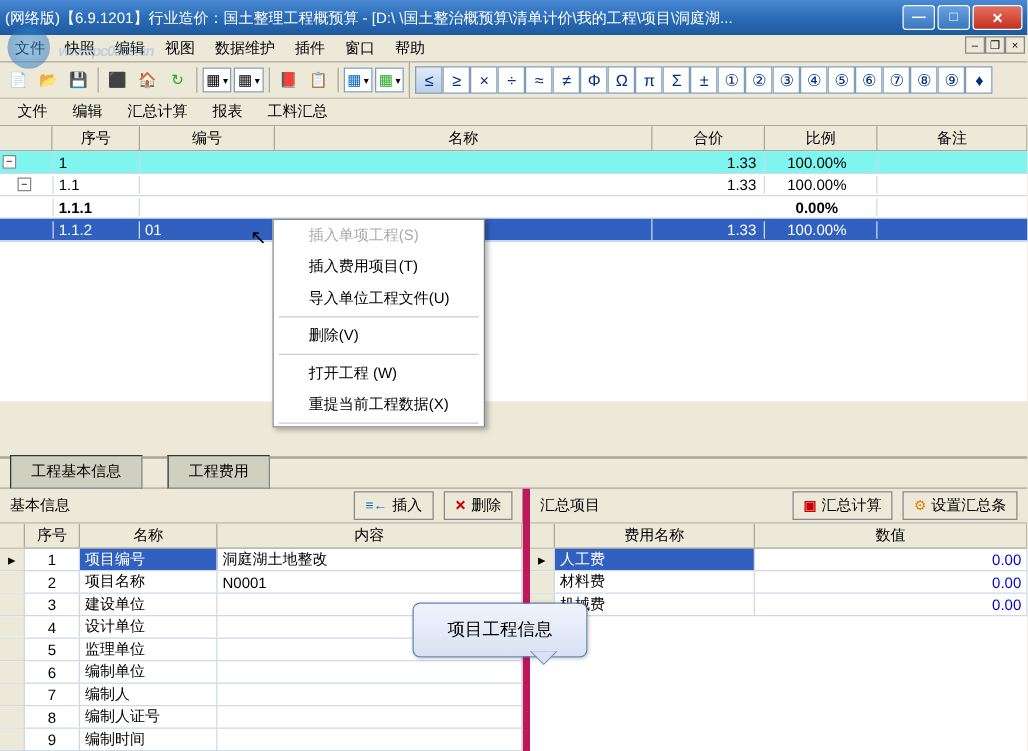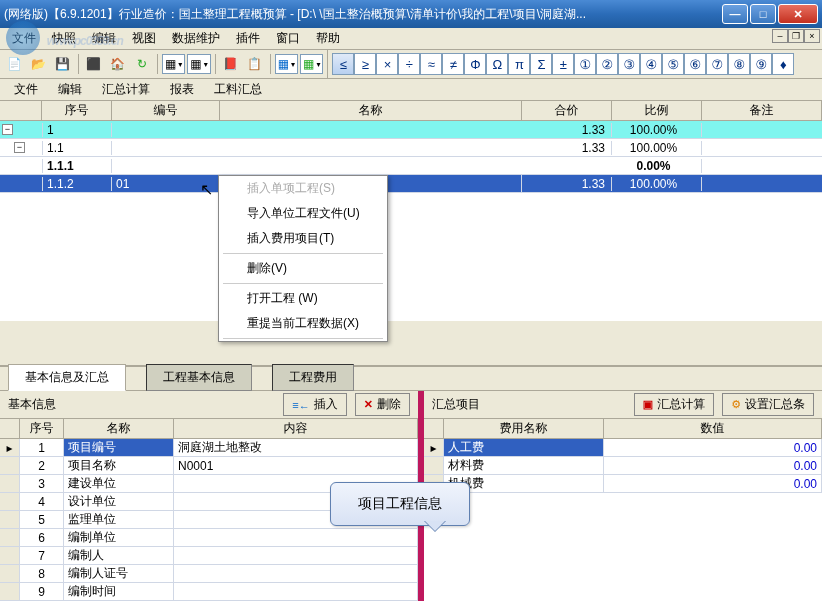--- a/index.html
+++ b/index.html
@@ -262,36 +262,35 @@
         <div class="gr-name">湖南农村耕地整改工程</div>
         <div class="gr-total">1.33</div>
         <div class="gr-ratio">100.00%</div>
         <div class="gr-note"></div>
       </div>
     </div>
 </div>
 
 <div class="context-menu" id="context-menu">
     <div class="ctx-item disabled">插入单项工程(S)</div>
+    <div class="ctx-item">插入费用项目(T)</div>
     <div class="ctx-item">导入单位工程文件(U)</div>
-    <div class="ctx-item">插入费用项目(T)</div>
     <div class="ctx-sep"></div>
     <div class="ctx-item">删除(V)</div>
     <div class="ctx-sep"></div>
     <div class="ctx-item">打开工程  (W)</div>
     <div class="ctx-item">重提当前工程数据(X)</div>
     <div class="ctx-sep"></div>
   </div>
 <div class="cursor-arrow">↖</div>
 
 <div class="callout">项目工程信息</div>
 
 <div class="lower-panel">
   <div class="tab-row" id="tab-row">
-      <div class="tab active">基本信息及汇总</div>
       <div class="tab pressed">工程基本信息</div>
       <div class="tab pressed">工程费用</div>
     </div>
   <div class="lower-content">
     <div class="left-pane">
       <div class="pane-header">
         <span class="pane-title">基本信息</span>
         <div style="flex:1"></div>
         <div class="pane-btn">
             <span class="ico ico-blue">≡←</span>

